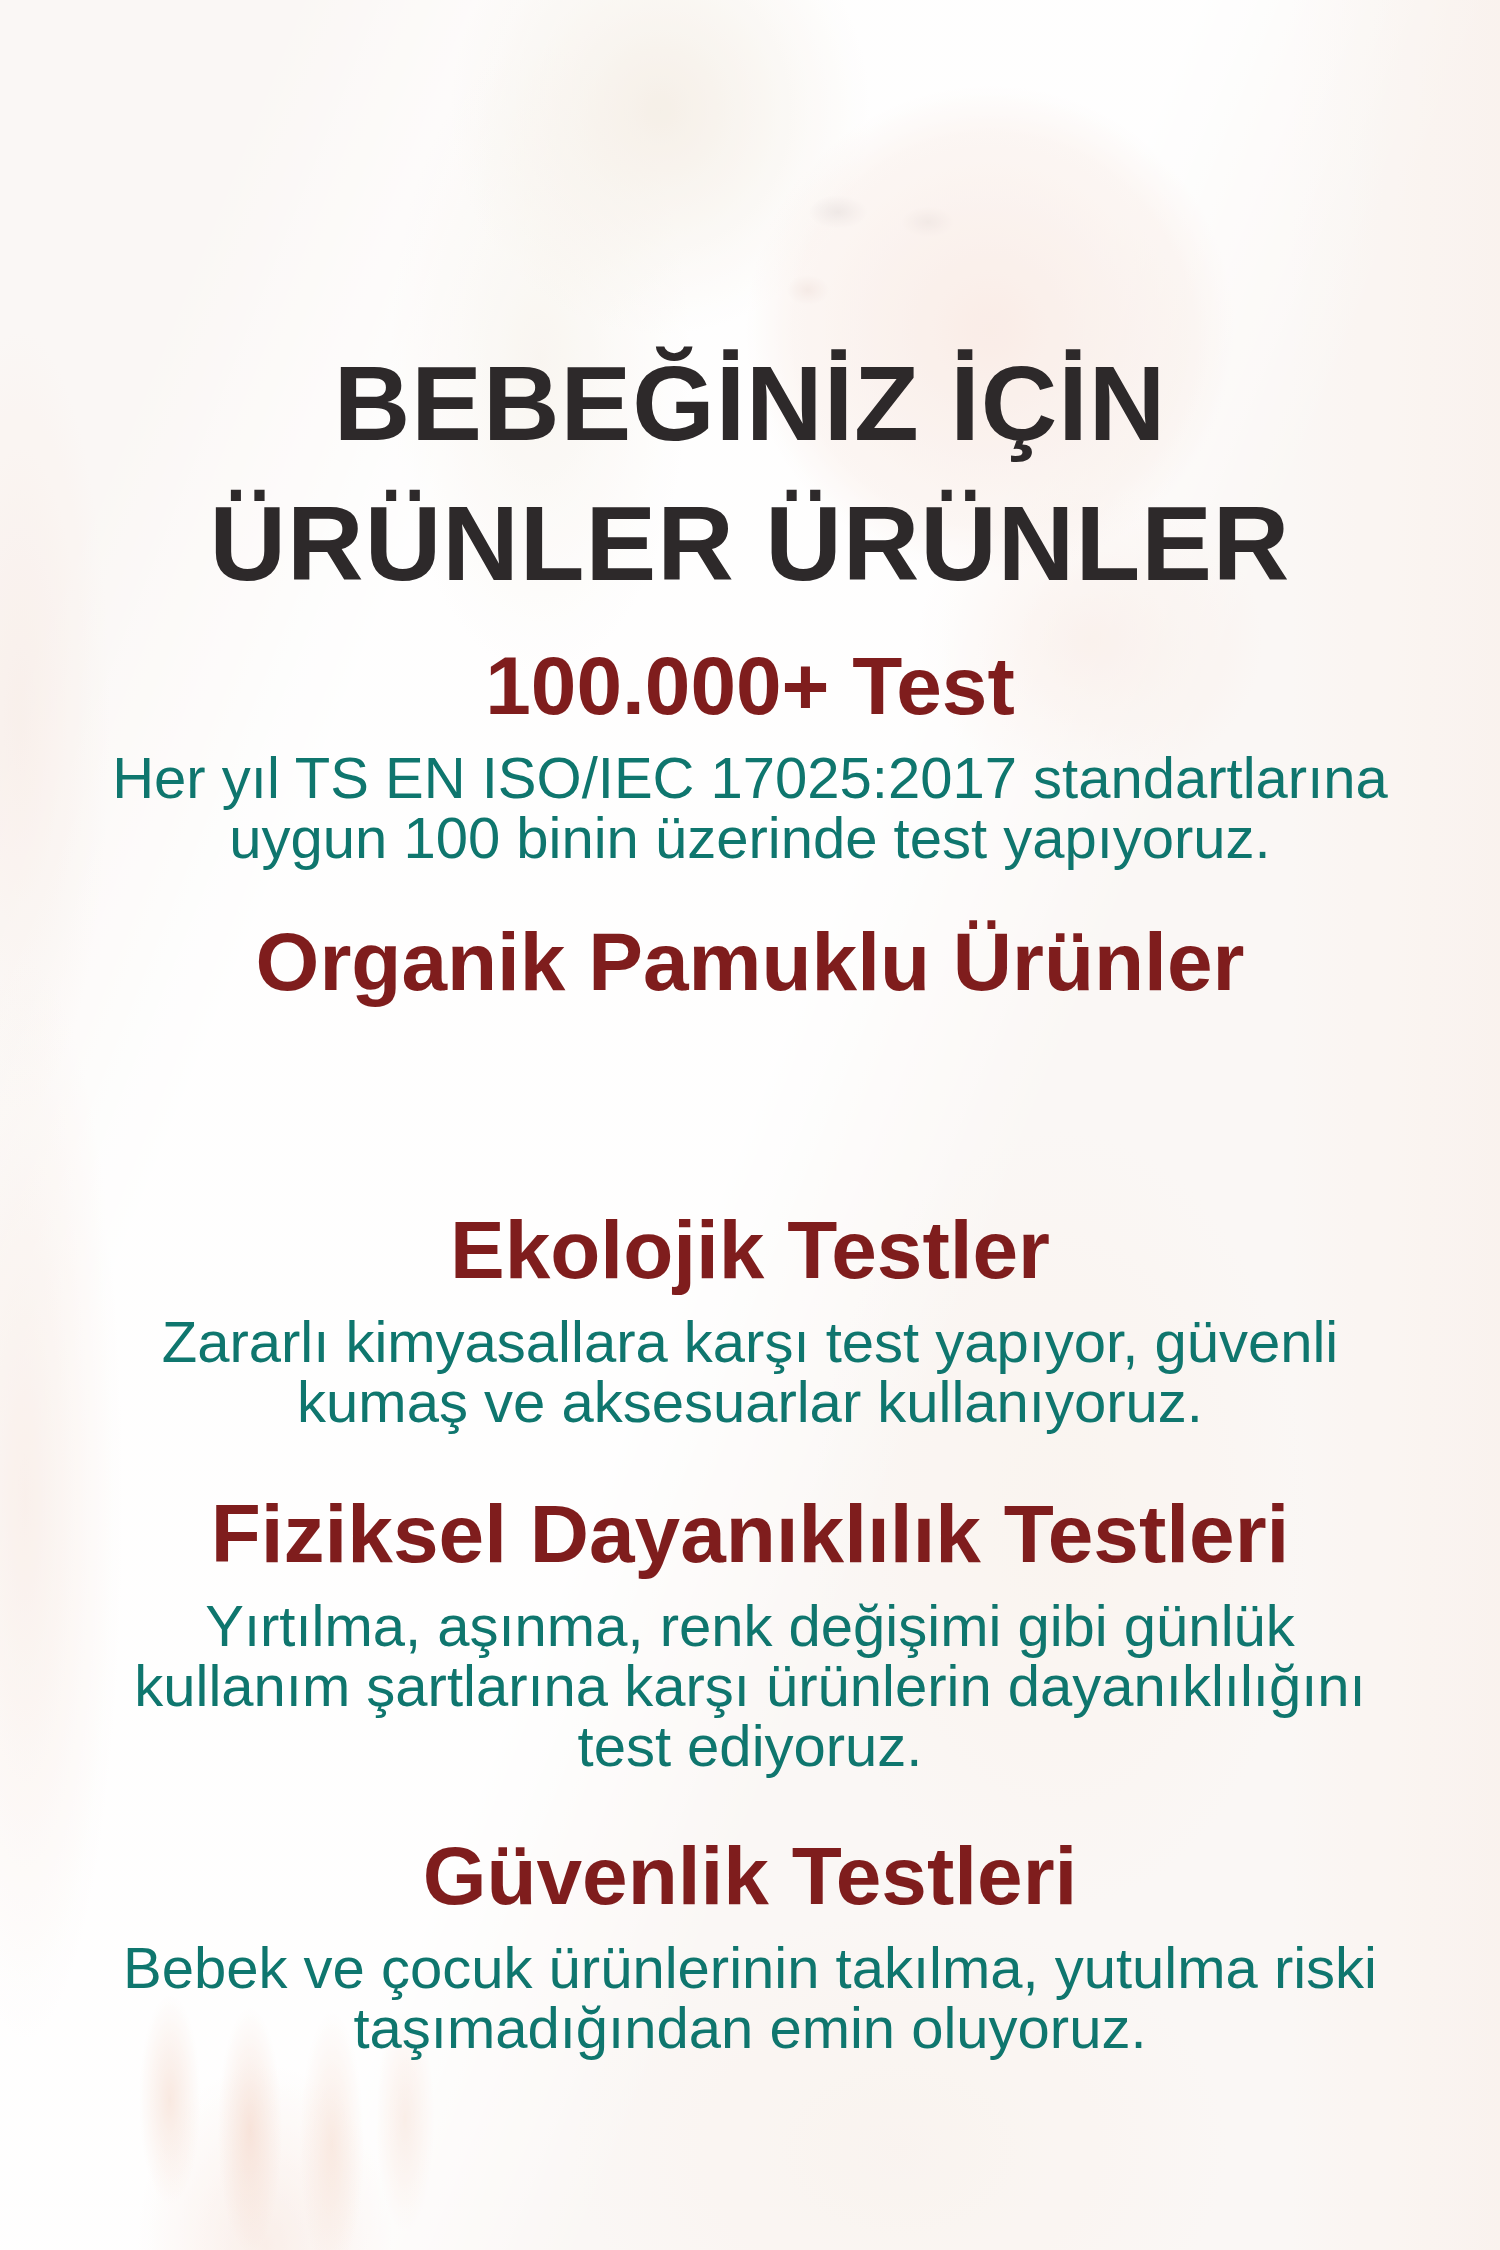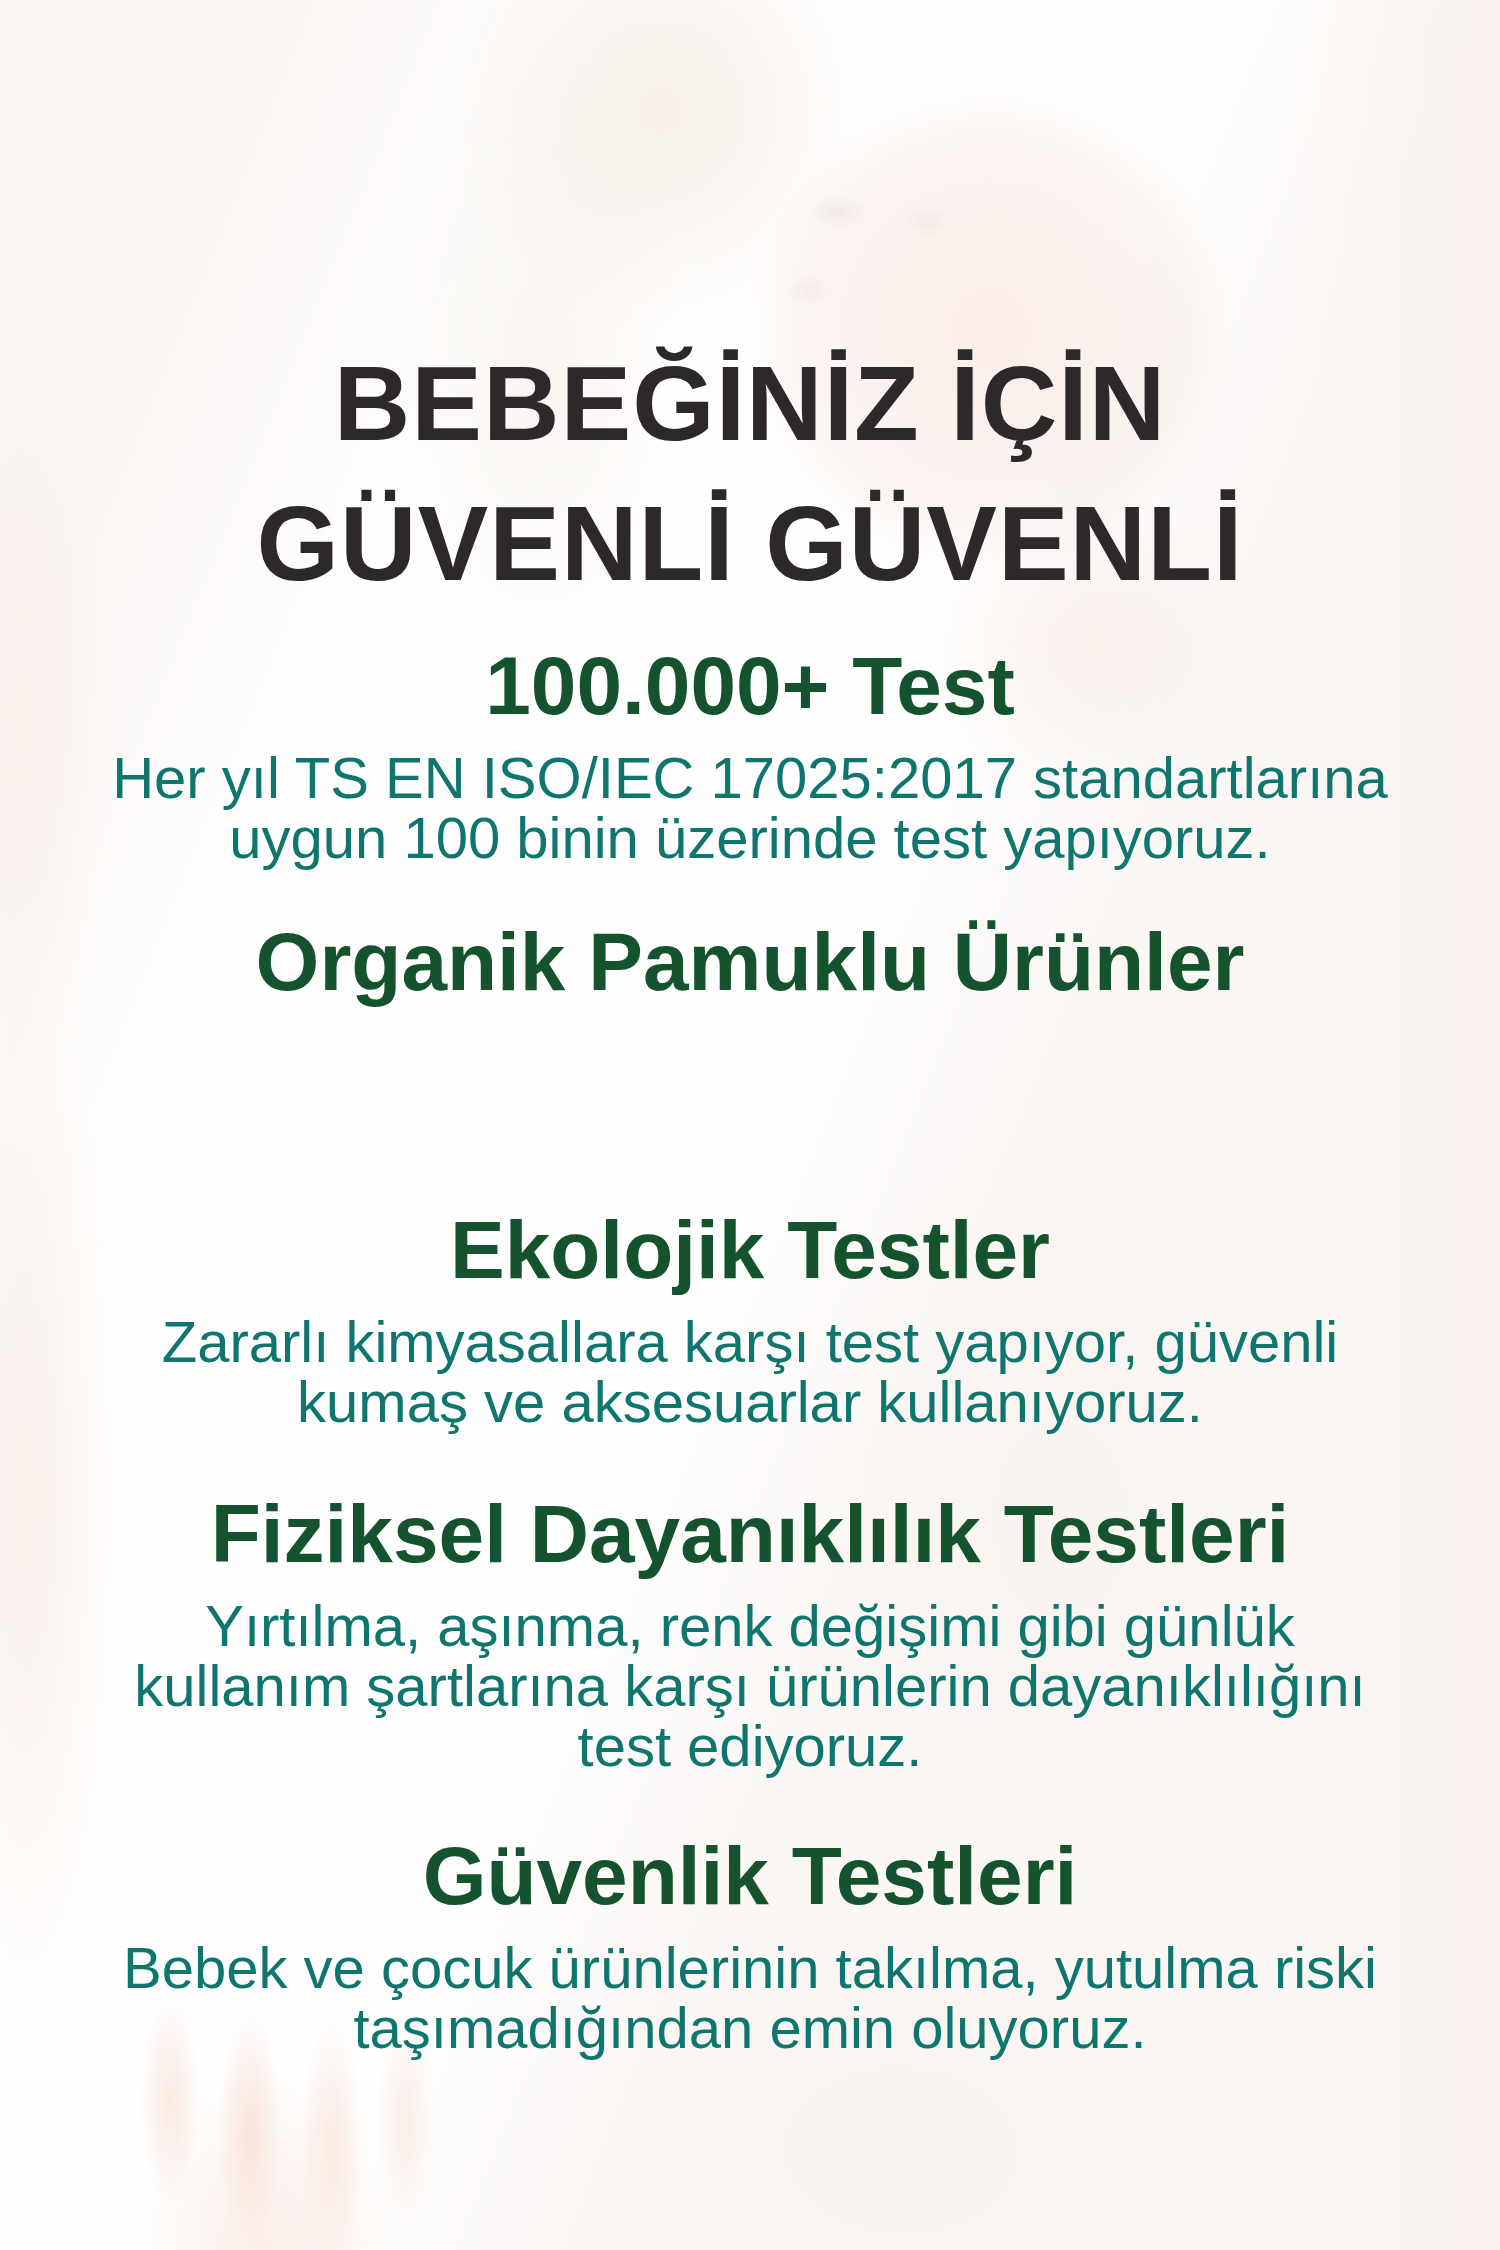--- a/index.html
+++ b/index.html
@@ -71,21 +71,21 @@
     position: absolute;
     left: 50%;
     transform: translateX(-50%);
     width: 1280px;
     text-align: center;
   }
   .section .heading {
     font-size: 82px;
     line-height: 100px;
     font-weight: 700;
-    color: #14532d;
+    color: #7f1d1d;
     margin: 0;
   }
   .section .body {
     margin: 12px 0 0 0;
     white-space: pre-line;
     font-size: 58px;
     line-height: 60px;
     font-weight: 400;
     color: #0f766e;
   }
@@ -96,21 +96,21 @@
   .sec-safety       { top: 1826px; }
 </style>
 </head>
 <body>
 
 <div class="canvas">
 
   <div class="photo"></div>
 
   <h1 class="title">BEBEĞİNİZ İÇİN
-GÜVENLİ GÜVENLİ</h1>
+ÜRÜNLER ÜRÜNLER</h1>
 
   <section class="section sec-tests">
     <h2 class="heading">100.000+ Test</h2>
     <p class="body">Her yıl TS EN ISO/IEC 17025:2017 standartlarına
 uygun 100 binin üzerinde test yapıyoruz.</p>
   </section>
 
   <section class="section sec-cotton">
     <h2 class="heading">Organik Pamuklu Ürünler</h2>
   </section>

